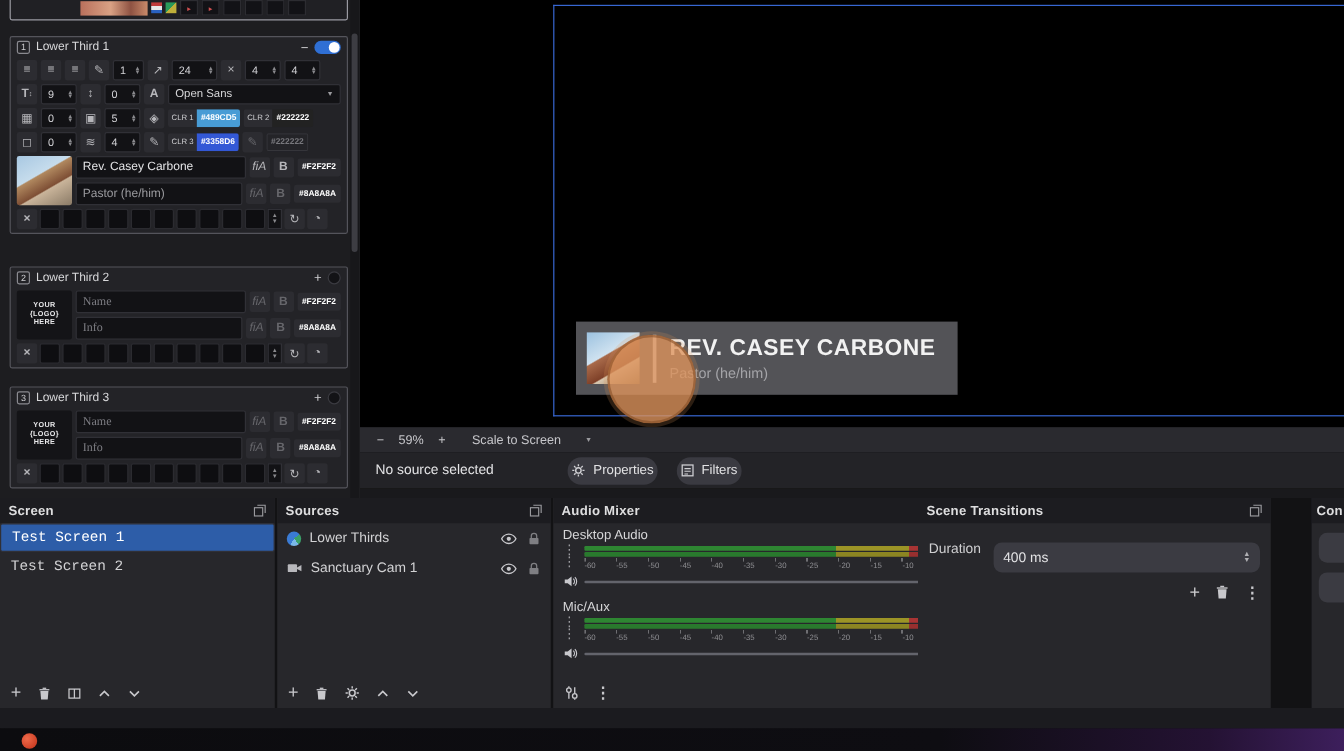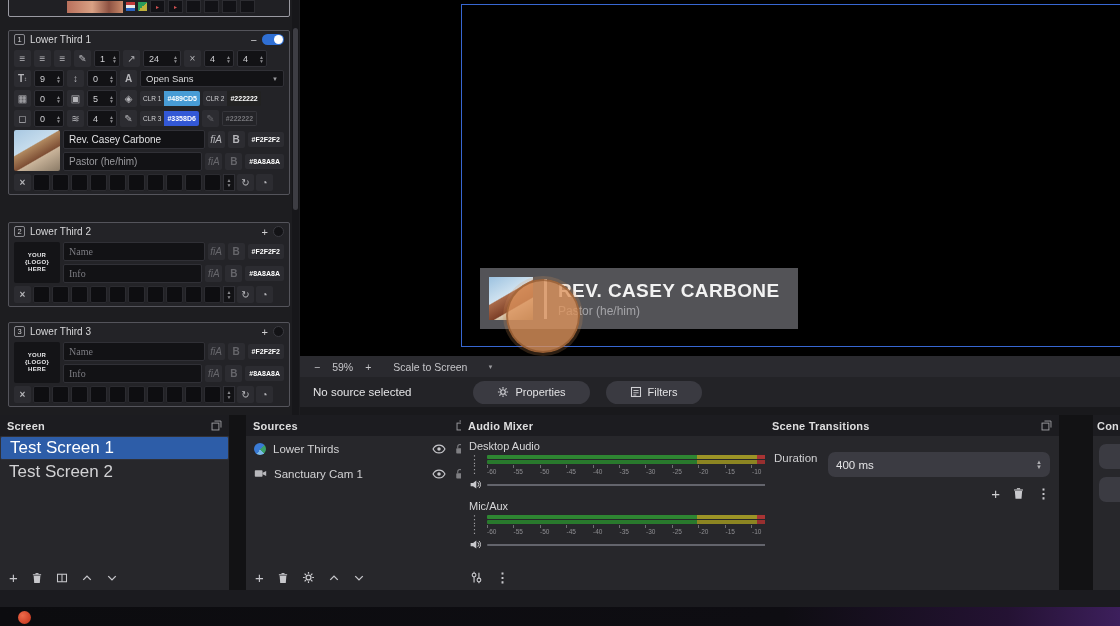--- a/index.html
+++ b/index.html
@@ -62,33 +62,33 @@
   .ltg-title{font-size:19px;font-weight:700;color:#f2f2f2;letter-spacing:.4px;white-space:nowrap;}
   .ltg-sub{font-size:12px;color:#a4a4a8;margin-top:2px;}
   .click-ring{position:absolute;left:206px;top:279px;width:74px;height:74px;border-radius:50%;background:rgba(221,148,92,.8);border:2px solid rgba(130,75,35,.55);box-shadow:0 0 0 3px rgba(221,148,92,.2);}
 
   
   .zoombar{position:absolute;left:300px;top:356px;width:820px;height:21px;background:#2a2a2f;display:flex;align-items:center;font-size:10.5px;color:#c6c6ca;}
   .zoombar .zminus{margin-left:14px;} .zoombar .zlevel{margin-left:12px;} .zoombar .zplus{margin-left:12px;}
   .zoombar .zmode{margin-left:22px;} .zoombar .car{margin-left:20px;flex:none;}
   .srcbar{position:absolute;left:300px;top:377px;width:820px;height:30px;background:#232327;display:flex;align-items:center;}
   .src-status{margin-left:13px;font-size:11.5px;color:#e4e4e6;}
-  .pillbtn{height:23px;border-radius:12px;background:#3a3a41;display:flex;align-items:center;gap:6px;padding:0 24px;font-size:11px;color:#e2e2e4;flex:none;}
+  .pillbtn{height:23px;border-radius:12px;background:#3a3a41;display:flex;align-items:center;gap:6px;padding:0 3px;font-size:11px;color:#e2e2e4;flex:none;}
   .pillbtn.props{margin-left:62px;} .pillbtn.filt{margin-left:16px;}
   .divider{position:absolute;left:300px;top:407px;width:820px;height:8px;background:#19191c;}
 
   
   .dockbg{position:absolute;left:0;top:415px;width:1120px;height:175px;background:#121214;}
   .dock{position:absolute;top:415px;height:175px;background:#27272b;display:flex;flex-direction:column;overflow:hidden;}
   .dock-h{height:21px;min-height:21px;background:#1c1c20;display:flex;align-items:center;padding:0 7px;font-size:11px;font-weight:700;color:#dededf;letter-spacing:.2px;}
   .dock-h .pop{margin-left:auto;display:flex;}
-  .scenes{left:0;width:229px;} .sources{left:246px;width:228px;}
+  .scenes{left:0;width:229px;} .sources{left:231px;width:228px;}
   .mixer{left:461px;width:362px;} .trans{left:765px;width:294px;} .cclip{left:1093px;width:27px;}
   .scene-list,.source-list{flex:1;}
-  .scene-item{height:24px;display:flex;align-items:center;padding:0 9px;font-size:17px;color:#d2d2d4;}
+  .scene-item{height:24px;display:flex;align-items:center;padding:0 9px;font-size:12px;color:#d2d2d4;font-family:Liberation Mono, monospace;}
   .scene-item.sel{background:#2d5da8;color:#fff;}
   .dtb{height:25px;display:flex;align-items:center;gap:13px;padding:0 9px;color:#c8c8cc;margin-top:auto;}
   .dtb .plus{font-size:15px;line-height:1;}
   .dots{font-size:13px;font-weight:700;color:#c8c8cc;letter-spacing:0;}
   .source-item{height:25px;display:flex;align-items:center;gap:7px;padding:0 8px;font-size:11.5px;color:#d2d2d4;}
   .src-circle{width:12px;height:12px;border-radius:50%;background:conic-gradient(from 210deg,#3a7bd5 0 55%,#3aa06a 55% 80%,#7ab8e8 80% 100%);flex:none;}
   .source-item .right{margin-left:auto;display:flex;gap:8px;align-items:center;}
   .dimmed{opacity:.55;}
 
   .mx{padding:4px 18px 0 8px;display:flex;flex-direction:column;flex:1;}

